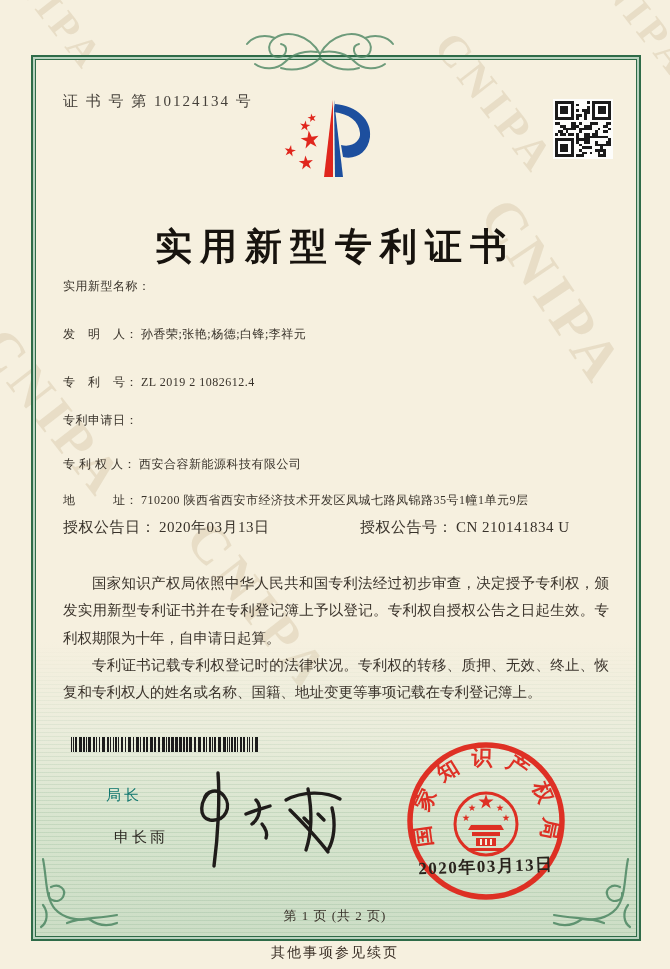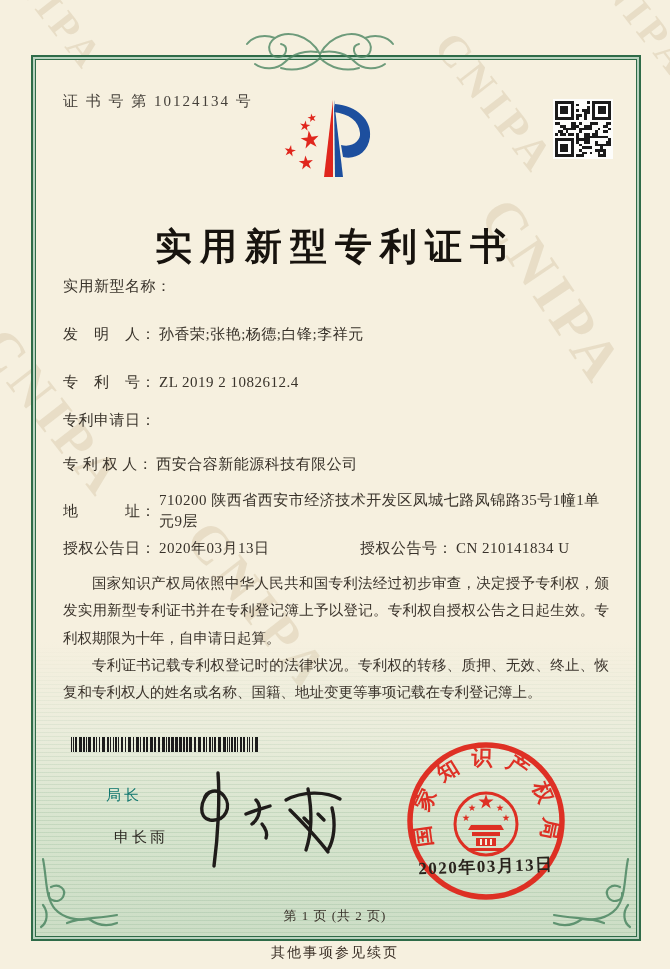--- a/index.html
+++ b/index.html
@@ -55,21 +55,21 @@
 
   .logo{position:absolute;left:277px;top:93px;}
   .qr-wrap{position:absolute;left:553px;top:99px;background:#fdfdfb;padding:2px;line-height:0;}
 
   .title{
     position:absolute;left:0;right:0;top:190px;text-align:center;
     font-size:37px;font-weight:bold;letter-spacing:8px;color:#17130e;margin-top:32px;
   }
 
   .fields{position:absolute;left:63px;top:276px;width:546px;color:#38322a;}
-  .frow{display:flex;font-size:15px;line-height:21px;letter-spacing:0.5px;align-items:center;}
+  .frow{display:flex;font-size:12px;line-height:21px;letter-spacing:0.5px;align-items:center;}
   .flabel{white-space:pre;flex:none;margin-right:3px;}
   .fvalue{flex:1;max-width:458px;}
   .mb-a{margin-bottom:27px;} .mb-b{margin-bottom:27px;} .mb-c{margin-bottom:17px;}
   .mb-d{margin-bottom:23px;} .mb-e{margin-bottom:15px;} .mb-f{margin-bottom:6px;}
   .grant{display:flex;font-size:15px;line-height:21px;letter-spacing:0.5px;}
   .gleft{width:297px;flex:none;display:flex;}
   .gright{display:flex;justify-content:center;}
 
   .paras{position:absolute;left:63px;top:570px;width:546px;}
   .paras p{

